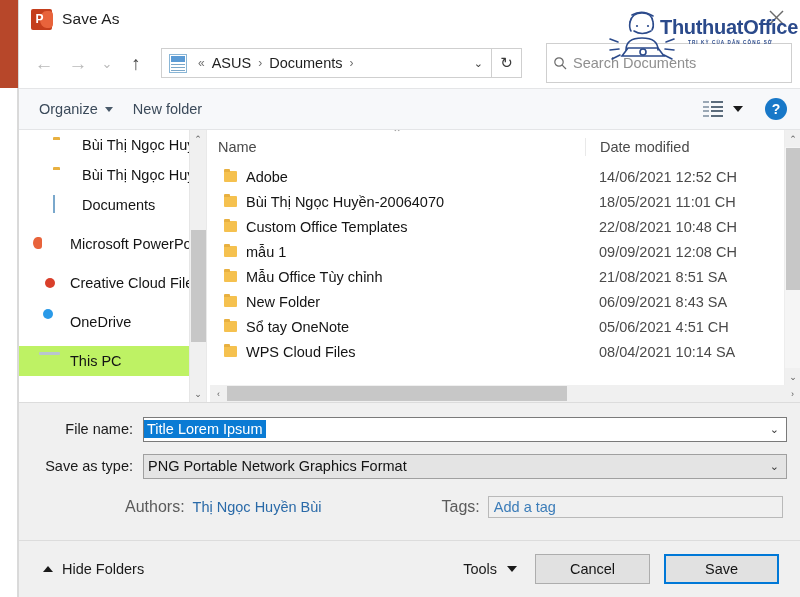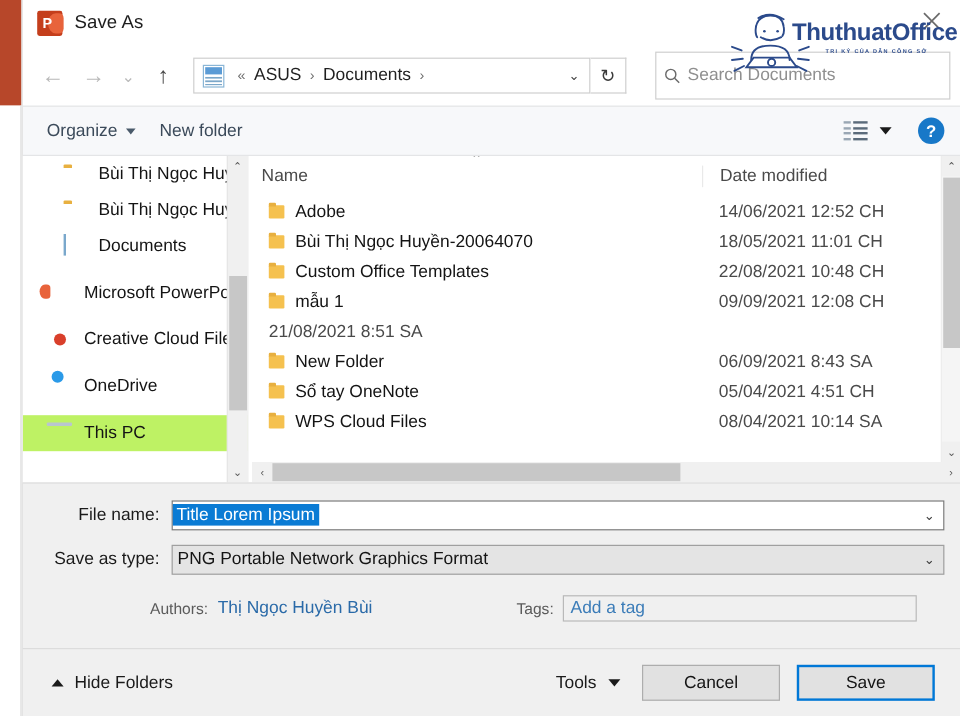--- a/index.html
+++ b/index.html
@@ -388,21 +388,21 @@
     display: flex; align-items: center; position: relative;
   }
   .finput.combo { border-color: #a0a0a0; background: #e4e4e4; }
   .fval { font-size: 14.5px; color: #141414; padding-left: 4px; }
   .fval.selected { background: #0a7bd4; color: #ffffff; padding: 1px 3px; }
   .combo-chev {
     position: absolute; right: 7px; color: #3a3a3a; font-size: 11px;
   }
   .meta-row { display: flex; align-items: center; height: 34px; }
   .meta-label {
-    font-size: 13px; color: #5b5b5b;
+    font-size: 16px; color: #5b5b5b;
   }
   .meta-val {
     font-size: 14.5px; color: #2a6aa8; margin-left: 8px;
   }
   .tags-box {
     width: 295px; height: 22px; border: 1px solid #b9b9b9;
     background: #f0f0f0; margin-left: 8px;
     display: flex; align-items: center;
   }
   .tags-ph { font-size: 14.5px; color: #3b7cb8; padding-left: 5px; }
@@ -591,35 +591,39 @@
             <span class="fdate">22/08/2021 10:48 CH</span>
           </div>
           <div class="row">
             <span class="fname">
                 <span class="fico"></span>
                 <span>mẫu 1</span>
               </span>
             <span class="fdate">09/09/2021 12:08 CH</span>
           </div>
           <div class="row">
+            <span class="fname">
+                <span class="fico"></span>
+                <span>Mẫu Office Tùy chỉnh</span>
+              </span>
             <span class="fdate">21/08/2021 8:51 SA</span>
           </div>
           <div class="row">
             <span class="fname">
                 <span class="fico"></span>
                 <span>New Folder</span>
               </span>
             <span class="fdate">06/09/2021 8:43 SA</span>
           </div>
           <div class="row">
             <span class="fname">
                 <span class="fico"></span>
                 <span>Sổ tay OneNote</span>
               </span>
-            <span class="fdate">05/04/2021 4:51 CH</span>
+            <span class="fdate">05/06/2021 4:51 CH</span>
           </div>
           <div class="row">
             <span class="fname">
                 <span class="fico"></span>
                 <span>WPS Cloud Files</span>
               </span>
             <span class="fdate">08/04/2021 10:14 SA</span>
           </div>
         </div>
 

